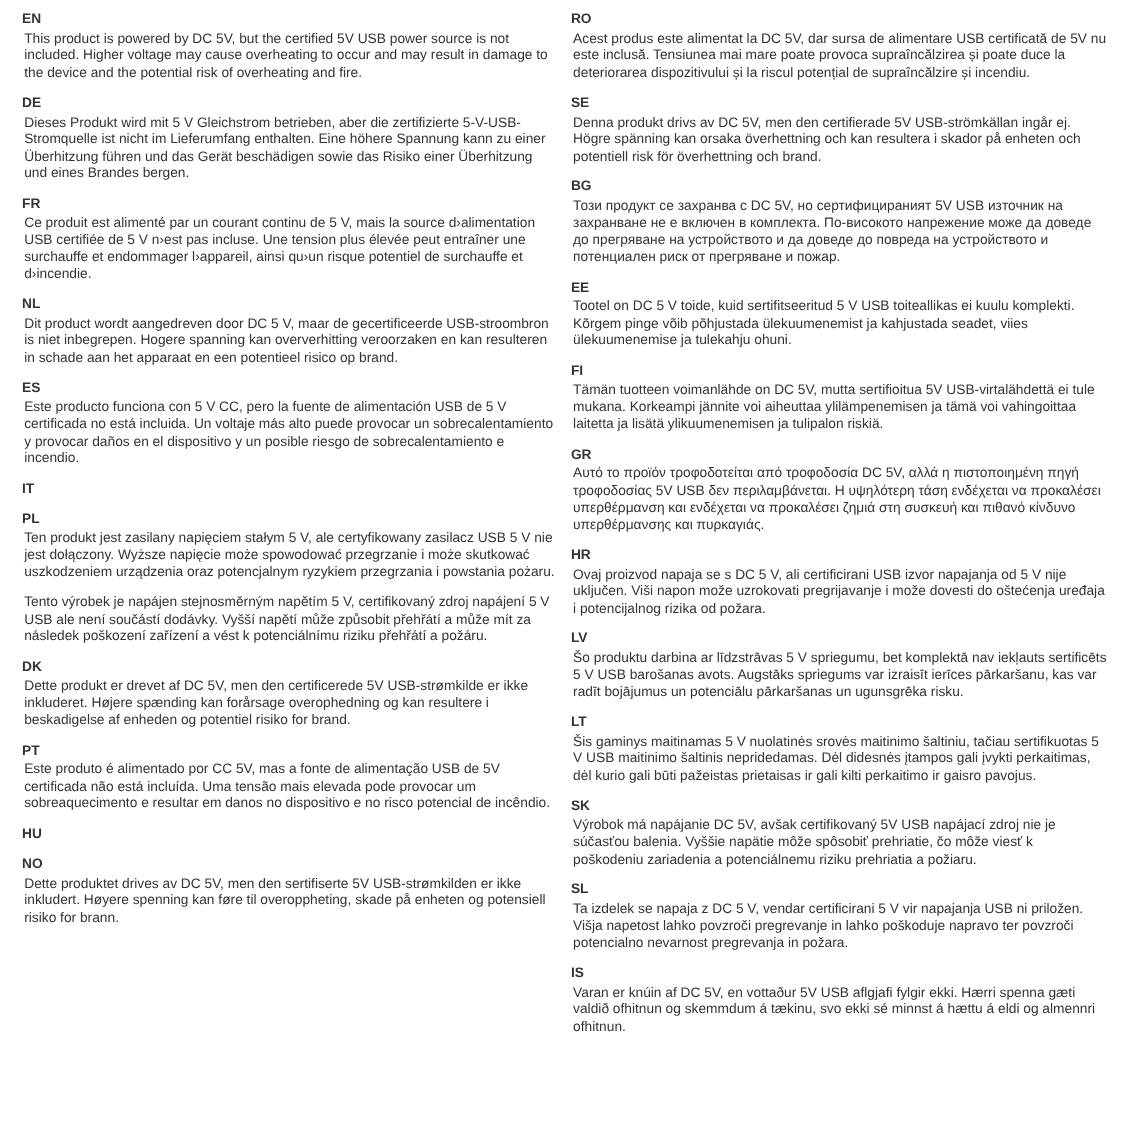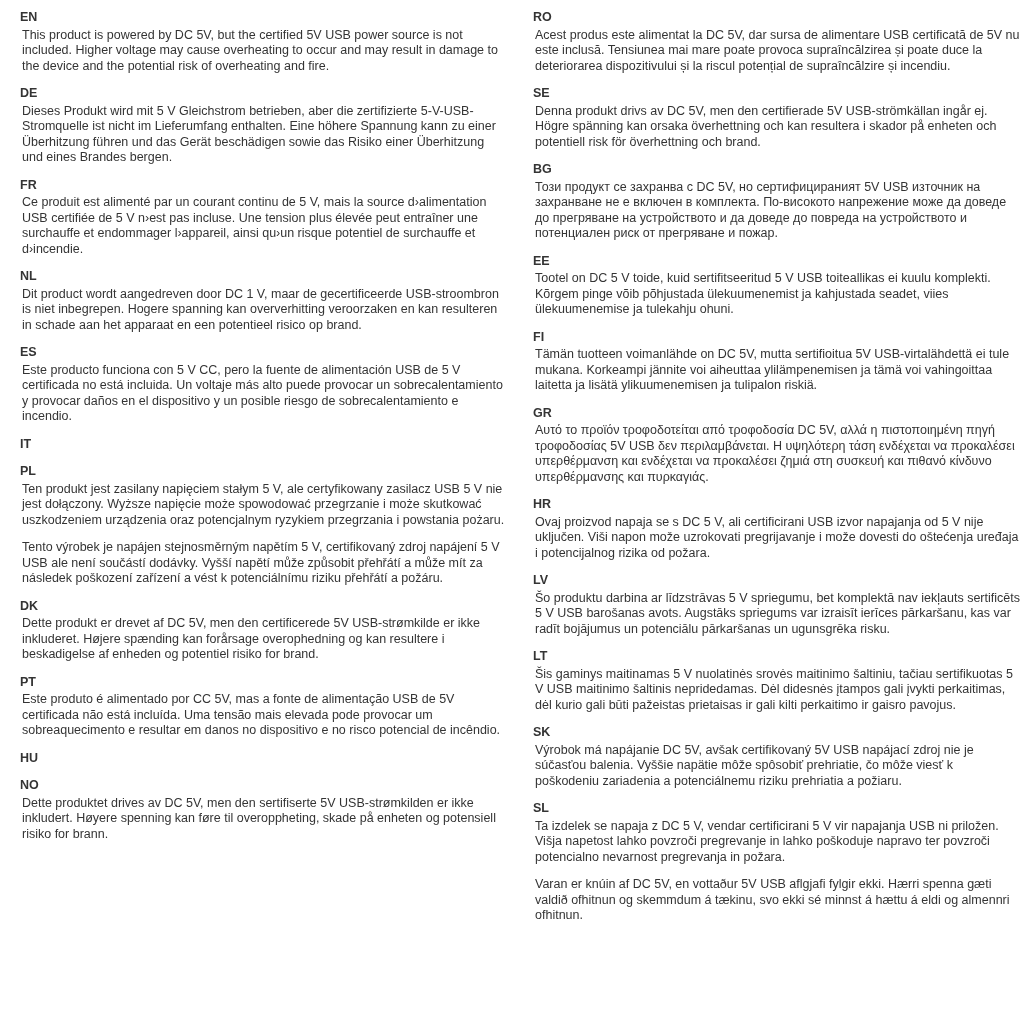--- a/index.html
+++ b/index.html
@@ -9,21 +9,21 @@
   }
   body {
     width: 1024px;
     height: 1024px;
     overflow: hidden;
     font-family: "Liberation Sans", "DejaVu Sans", sans-serif;
     color: #343434;
   }
   .page {
     display: flex;
-    gap: 24px;
+    gap: 10px;
     padding: 10px 16px 0 20px;
     box-sizing: border-box;
     width: 1024px;
   }
   .col {
     width: 489px;
     flex: 0 0 489px;
   }
   .lang-section {
     margin: 0 0 12px 0;
@@ -55,21 +55,21 @@
       <section class="lang-section">
         <h2 class="lang-code">DE</h2>
         <p class="lang-text">Dieses Produkt wird mit 5 V Gleichstrom betrieben, aber die zertifizierte 5-V-USB-Stromquelle ist nicht im Lieferumfang enthalten. Eine höhere Spannung kann zu einer Überhitzung führen und das Gerät beschädigen sowie das Risiko einer Überhitzung und eines Brandes bergen.</p>
       </section>
       <section class="lang-section">
         <h2 class="lang-code">FR</h2>
         <p class="lang-text">Ce produit est alimenté par un courant continu de 5 V, mais la source d›alimentation USB certifiée de 5 V n›est pas incluse. Une tension plus élevée peut entraîner une surchauffe et endommager l›appareil, ainsi qu›un risque potentiel de surchauffe et d›incendie.</p>
       </section>
       <section class="lang-section">
         <h2 class="lang-code">NL</h2>
-        <p class="lang-text">Dit product wordt aangedreven door DC 1 V, maar de gecertificeerde USB-stroombron is niet inbegrepen. Hogere spanning kan oververhitting veroorzaken en kan resulteren in schade aan het apparaat en een potentieel risico op brand.</p>
+        <p class="lang-text">Dit product wordt aangedreven door DC 5 V, maar de gecertificeerde USB-stroombron is niet inbegrepen. Hogere spanning kan oververhitting veroorzaken en kan resulteren in schade aan het apparaat en een potentieel risico op brand.</p>
       </section>
       <section class="lang-section">
         <h2 class="lang-code">ES</h2>
         <p class="lang-text">Este producto funciona con 5 V CC, pero la fuente de alimentación USB de 5 V certificada no está incluida. Un voltaje más alto puede provocar un sobrecalentamiento y provocar daños en el dispositivo y un posible riesgo de sobrecalentamiento e incendio.</p>
       </section>
       <section class="lang-section">
         <h2 class="lang-code">IT</h2>
       </section>
       <section class="lang-section">
         <h2 class="lang-code">PL</h2>
@@ -133,16 +133,17 @@
       </section>
       <section class="lang-section">
         <h2 class="lang-code">SK</h2>
         <p class="lang-text">Výrobok má napájanie DC 5V, avšak certifikovaný 5V USB napájací zdroj nie je súčasťou balenia. Vyššie napätie môže spôsobiť prehriatie, čo môže viesť k poškodeniu zariadenia a potenciálnemu riziku prehriatia a požiaru.</p>
       </section>
       <section class="lang-section">
         <h2 class="lang-code">SL</h2>
         <p class="lang-text">Ta izdelek se napaja z DC 5 V, vendar certificirani 5 V vir napajanja USB ni priložen. Višja napetost lahko povzroči pregrevanje in lahko poškoduje napravo ter povzroči potencialno nevarnost pregrevanja in požara.</p>
       </section>
       <section class="lang-section">
+        <h2 class="lang-code">IS</h2>
         <p class="lang-text">Varan er knúin af DC 5V, en vottaður 5V USB aflgjafi fylgir ekki. Hærri spenna gæti valdið ofhitnun og skemmdum á tækinu, svo ekki sé minnst á hættu á eldi og almennri ofhitnun.</p>
       </section>
     </div>
 </div>
 
 </body></html>

